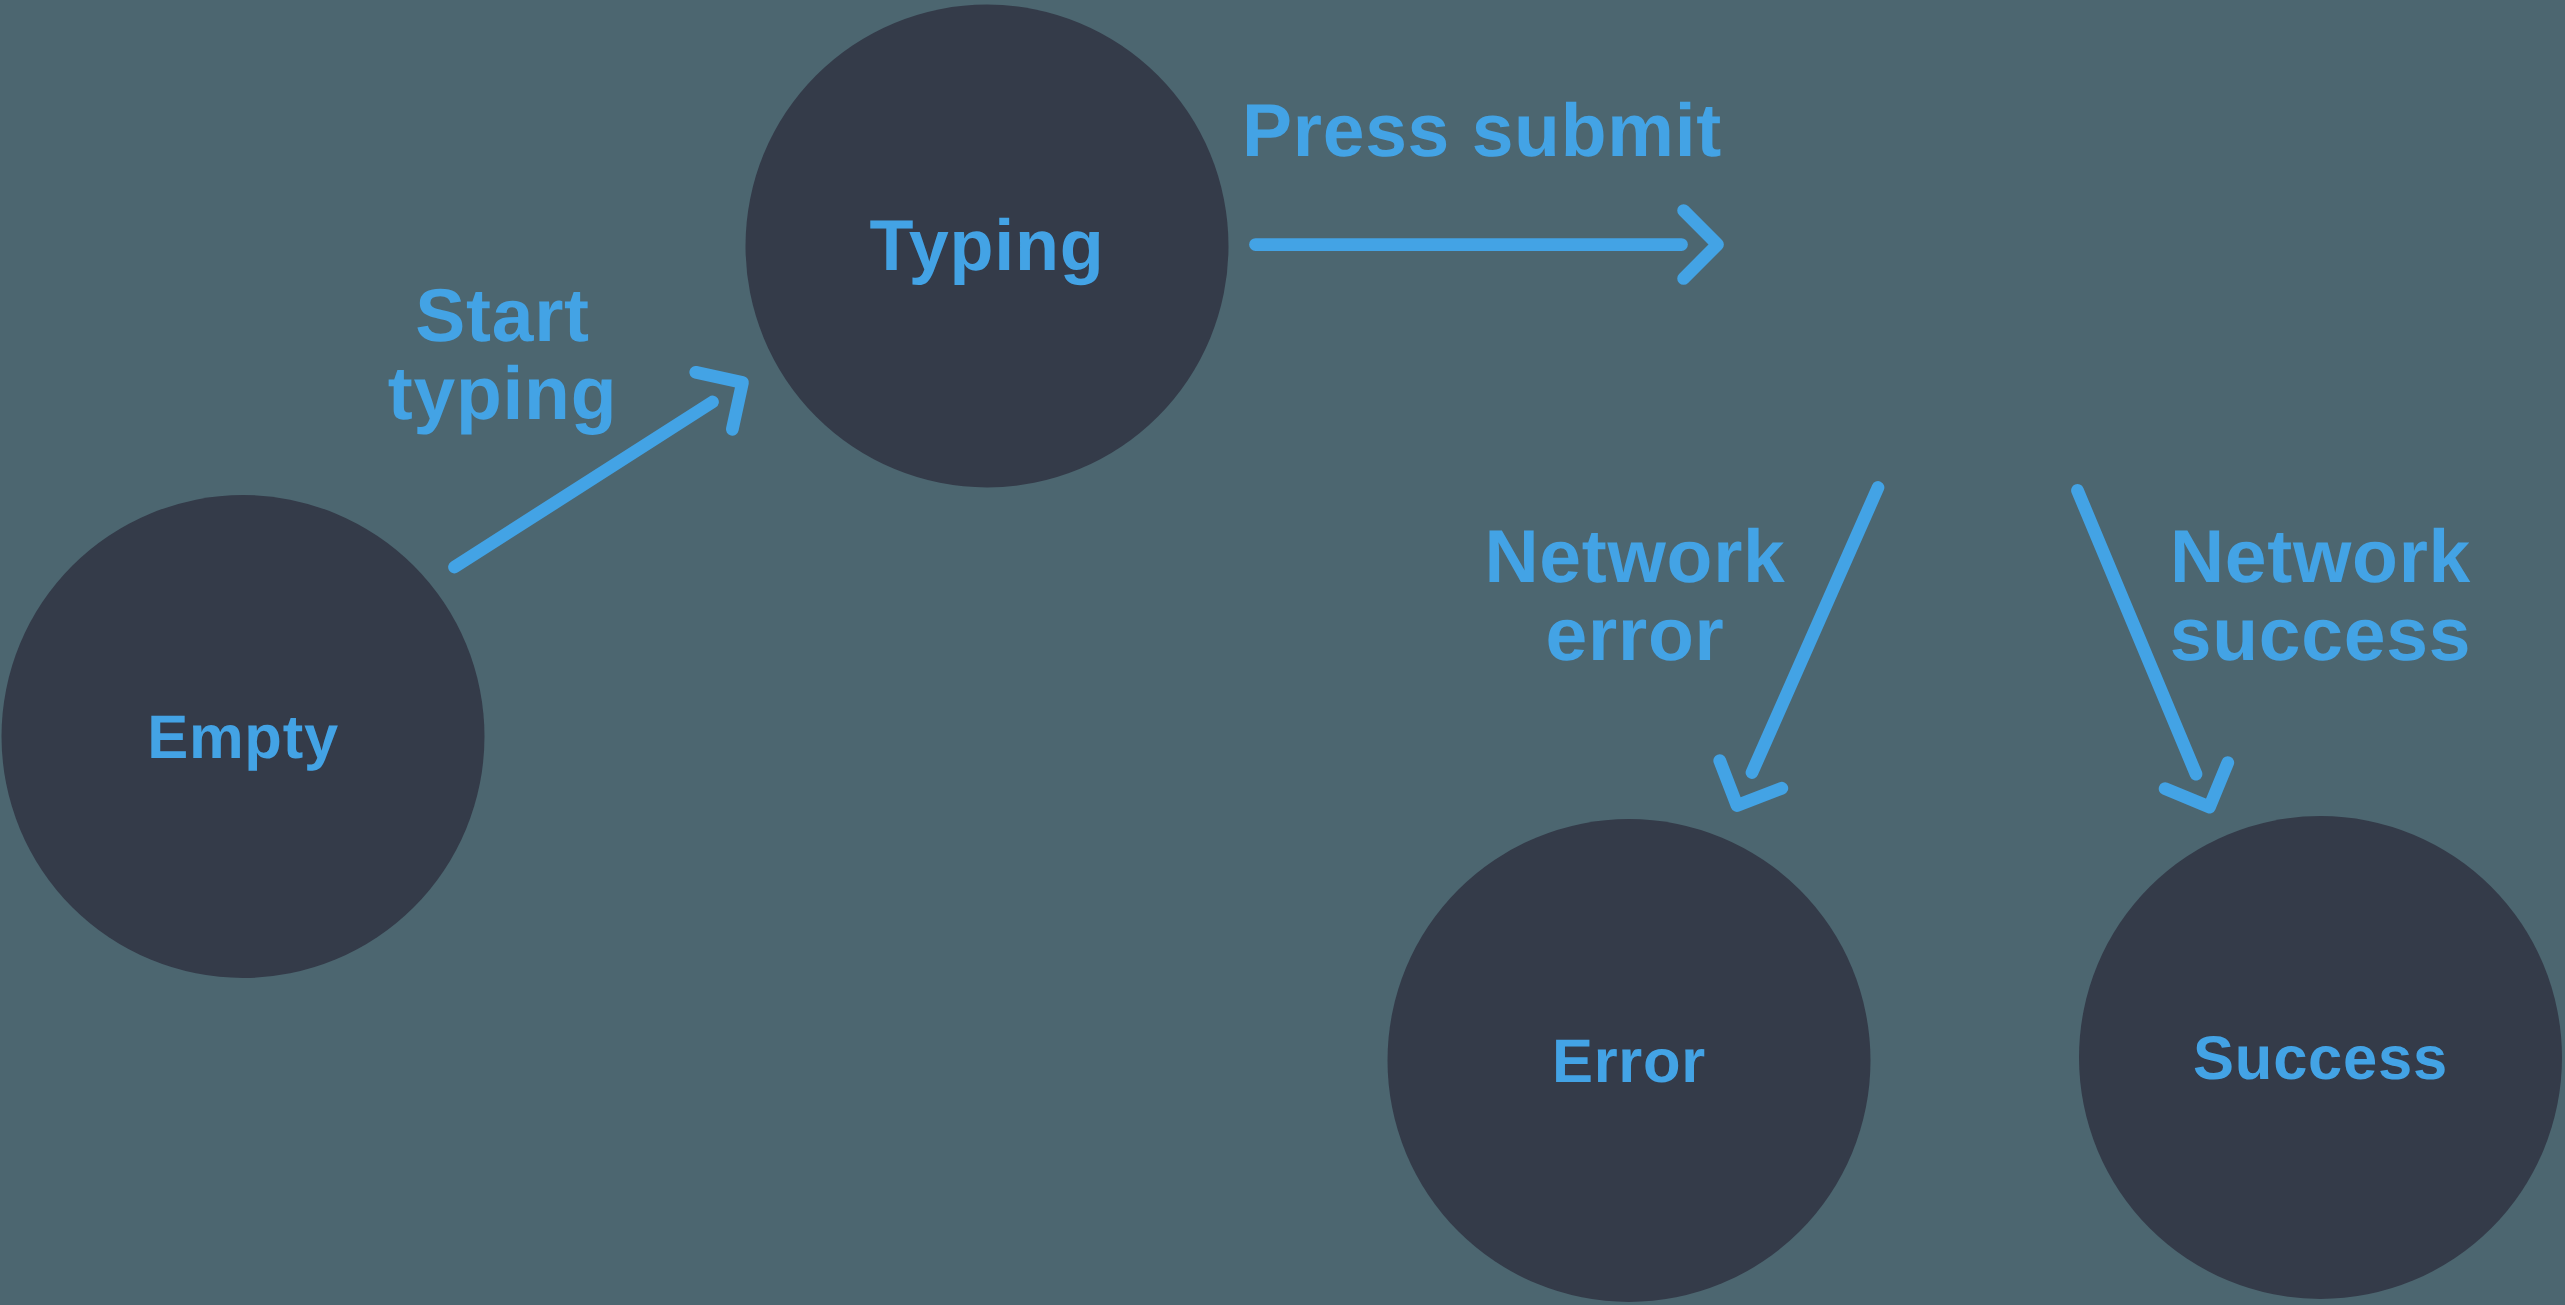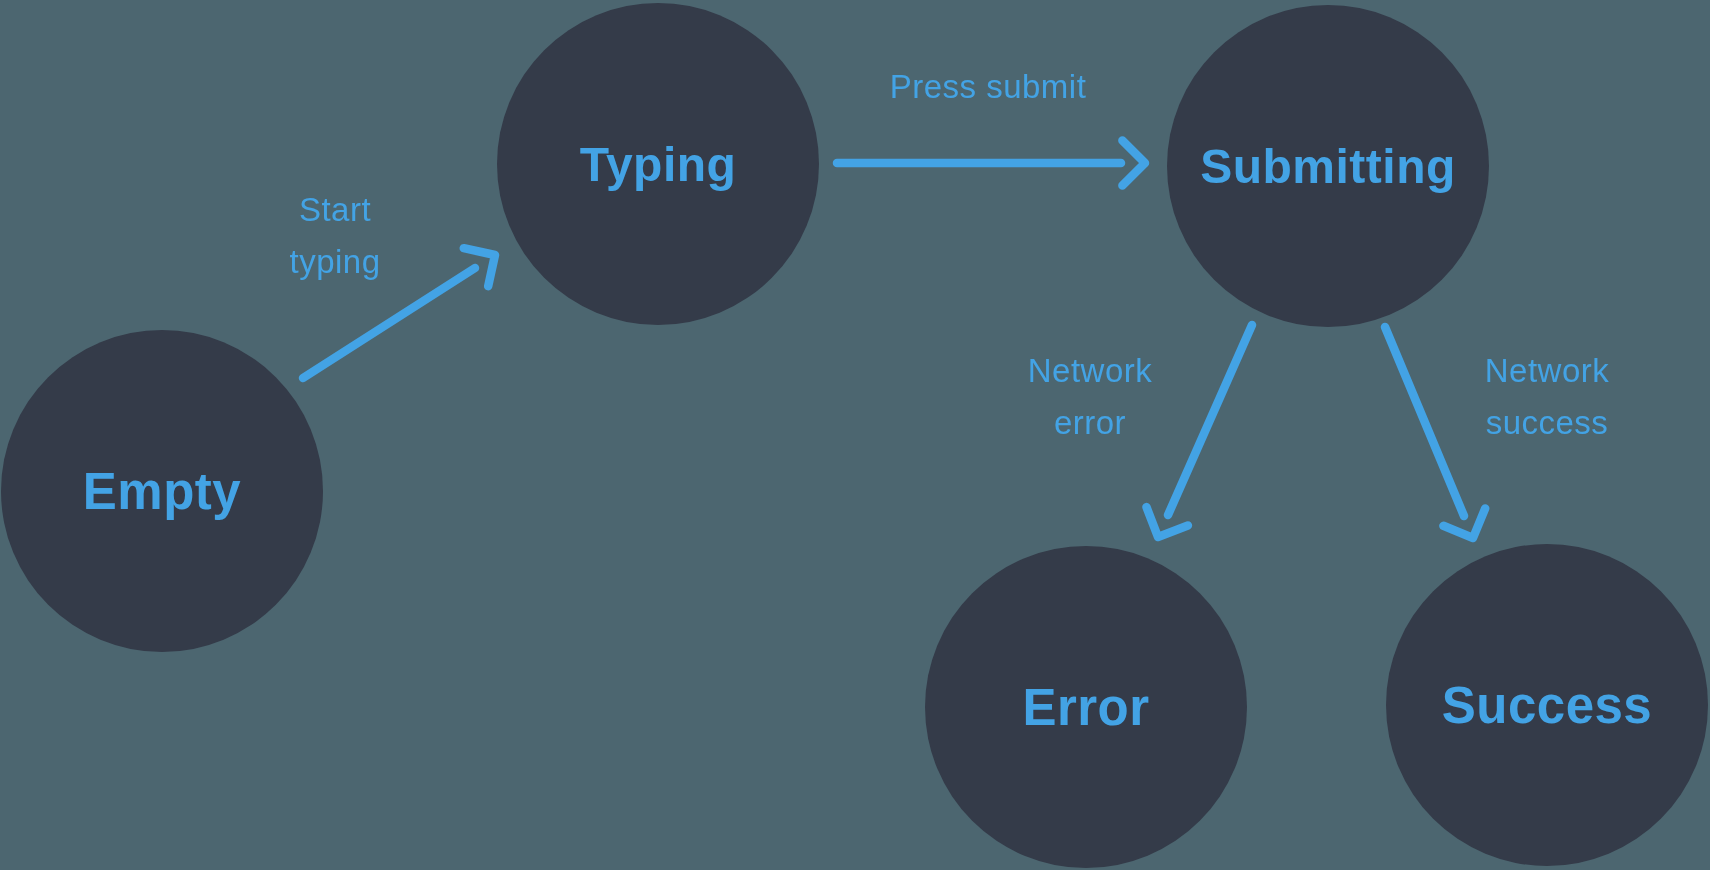--- a/index.html
+++ b/index.html
@@ -38,33 +38,33 @@
     display: flex;
     align-items: center;
     justify-content: center;
   }
   .node-label {
     color: #43A3E5;
     font-weight: 600;
     letter-spacing: 0.5px;
   }
   .node--lg .node-label { font-size: 48px; }
-  .node--sm .node-label { font-size: 51px; }
+  .node--sm .node-label { font-size: 41px; }
 
   .node--empty      { left: 1px;    top: 330px; }
   .node--typing     { left: 497px;  top: 3px;   }
   .node--submitting { left: 1167px; top: 5px;   }
   .node--error      { left: 925px;  top: 546px; }
   .node--success    { left: 1386px; top: 544px; }
 
   .edge-label {
     position: absolute;
     color: #43A3E5;
-    font-size: 33px;
-    font-weight: 400;
+    font-size: 50px;
+    font-weight: 700;
     line-height: 52px;
     text-align: center;
     white-space: pre-line;
     letter-spacing: 0.5px;
   }
   .edge-label--start-typing    { left: 185px;  top: 184px; width: 300px; }
   .edge-label--press-submit    { left: 788px;  top: 61px;  width: 400px; }
   .edge-label--network-error   { left: 940px;  top: 345px; width: 300px; }
   .edge-label--network-success { left: 1397px; top: 345px; width: 300px; }
 </style>
@@ -93,23 +93,20 @@
   </svg>
 
   <div class="node node--sm node--empty">
     <span class="node-label">Empty</span>
   </div>
 
   <div class="node node--lg node--typing">
     <span class="node-label">Typing</span>
   </div>
 
-  <div class="node node--lg node--submitting">
-    <span class="node-label">Submitting</span>
-  </div>
 
   <div class="node node--sm node--error">
     <span class="node-label">Error</span>
   </div>
 
   <div class="node node--sm node--success">
     <span class="node-label">Success</span>
   </div>
 
   <div class="edge-label edge-label--start-typing">Start

